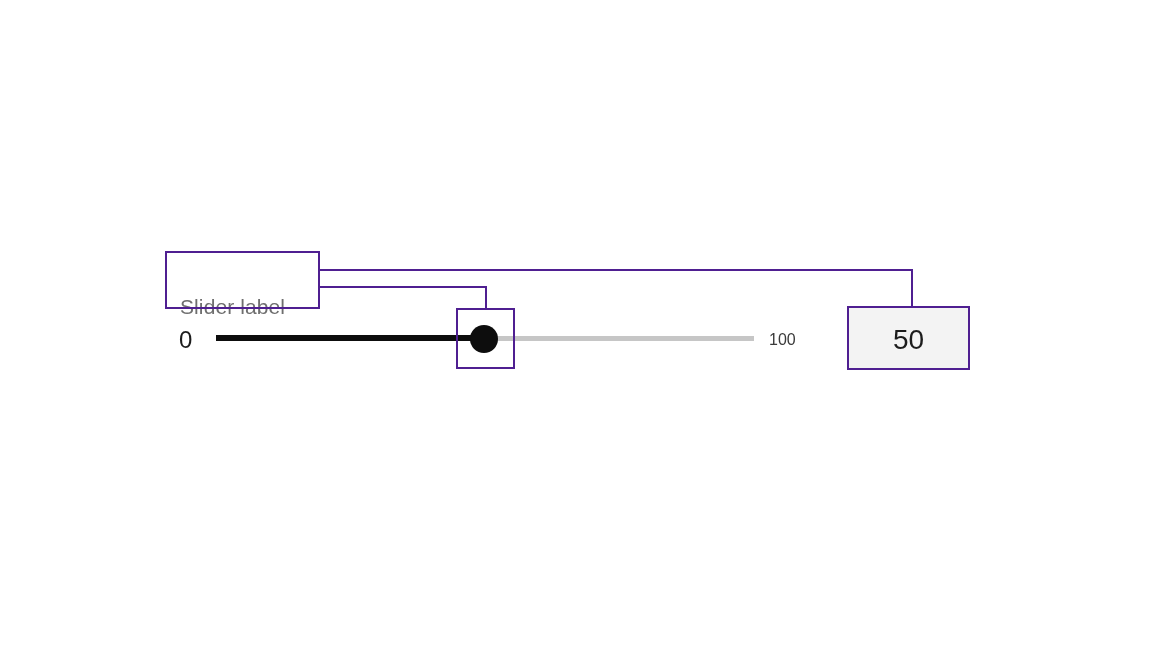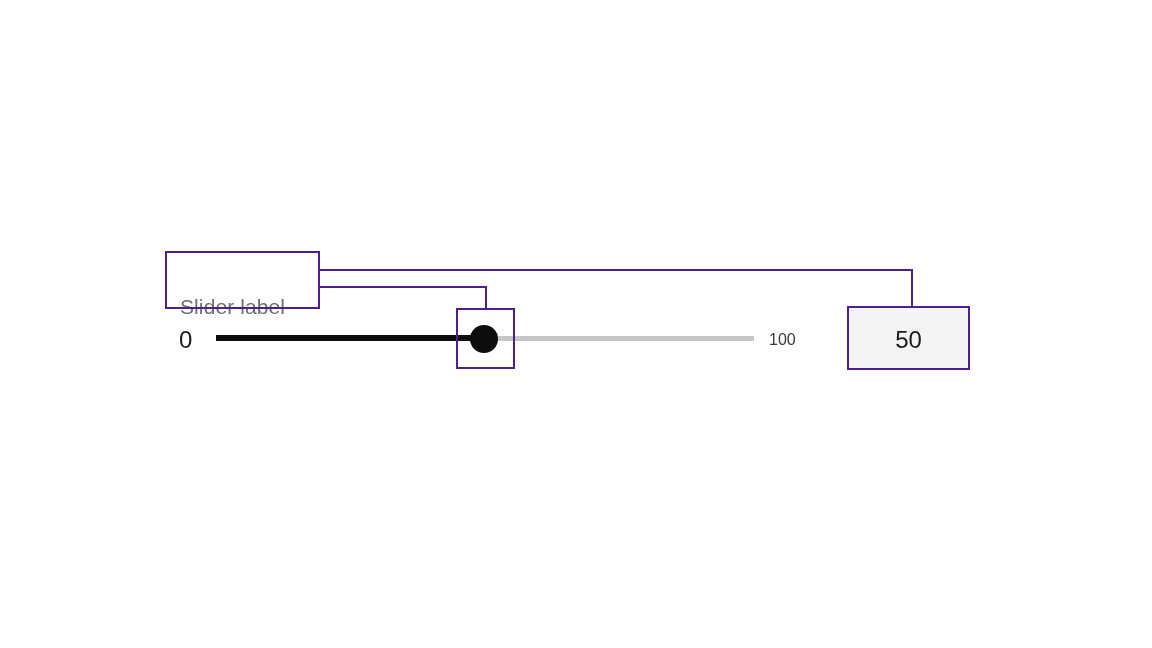--- a/index.html
+++ b/index.html
@@ -94,21 +94,21 @@
     border: 2px solid #4f1f91;
     box-sizing: border-box;
   }
 
   .value-box-text {
     position: absolute;
     left: 0;
     right: 0;
     top: 17px;
     text-align: center;
-    font-size: 24px;
+    font-size: 28px;
     line-height: 30px;
     color: #1c1c1c;
   }
 
   
 
   .anno-box {
     position: absolute;
     border: 2px solid #4f1f91;
     box-sizing: border-box;

